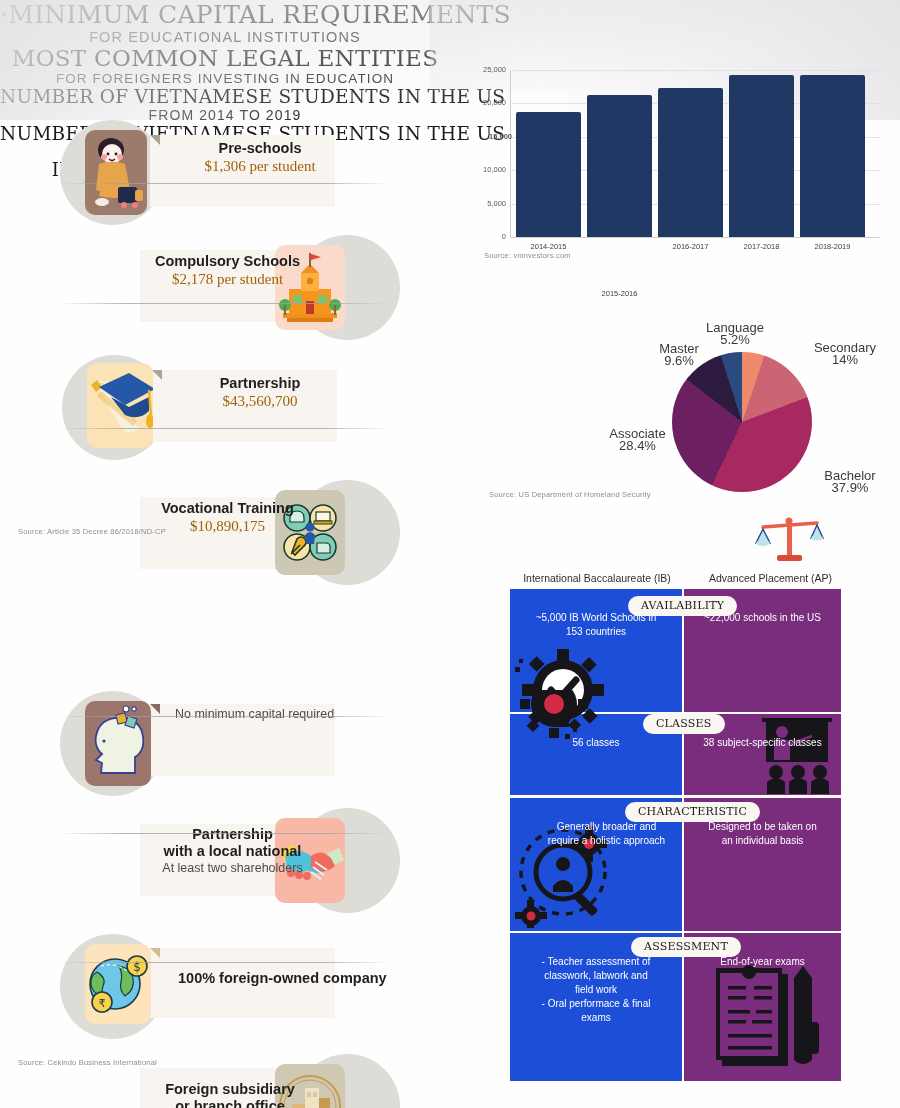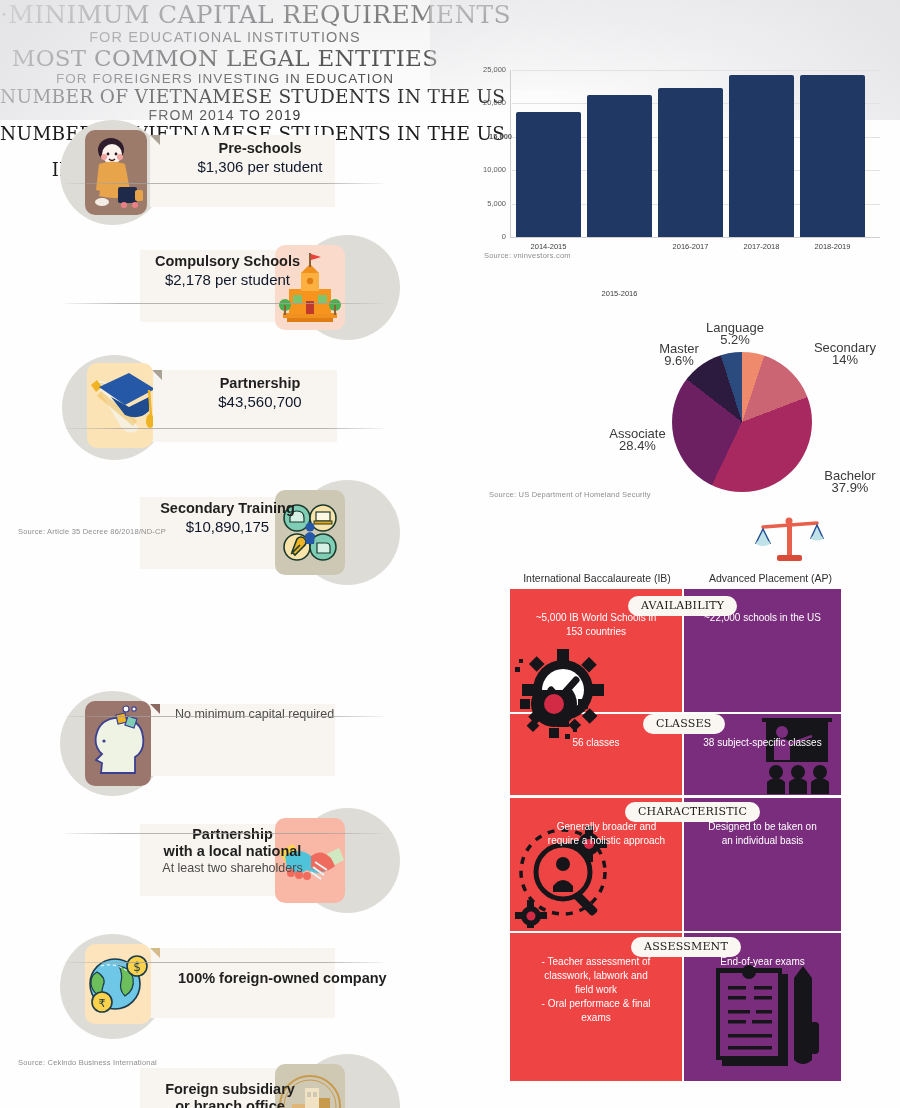--- a/index.html
+++ b/index.html
@@ -57,21 +57,21 @@
     position: absolute;
     background: #f8f5f0;
   }
   .banner .notch {
     position: absolute; width: 0; height: 0;
   }
   .ban-title {
     font-weight: bold; color: #1f1f1f; font-size: 14.5px; line-height: 17px;
     white-space: nowrap;
   }
-  .ban-sub { color: #0f172a; font-size: 15px; line-height: 19px; white-space: nowrap; }
+  .ban-sub { color: #a16207; font-size: 15px; line-height: 19px; white-space: nowrap; font-family: Liberation Serif, serif; }
   .ban-sub2 { color: #4a4a4a; font-size: 12.5px; line-height: 16px; white-space: nowrap; }
   .divider {
     position: absolute; height: 1px;
     background: linear-gradient(90deg, rgba(190,190,190,.15), rgba(160,160,160,.75) 18%, rgba(160,160,160,.75) 82%, rgba(190,190,190,.15));
   }
   .src {
     position: absolute; font-size: 7.5px; color: #8e8e8e; white-space: nowrap;
     letter-spacing: .2px;
   }
 
@@ -98,21 +98,21 @@
 
   
   .colhead {
     position: absolute; font-size: 10.5px; color: #2f2f2f; text-align: center;
     white-space: nowrap;
   }
   .cmp-cell {
     position: absolute; color: #ffffff; font-size: 10px; line-height: 14px;
     text-align: center; padding: 22px 14px 0 14px;
   }
-  .cmp-ib { background: #ef4444; }
+  .cmp-ib { background: #1d4ed8; }
   .cmp-ap { background: #7a2d7d; }
   .cmp-badge {
     position: absolute; background: #faf7f2; border-radius: 12px;
     font-family: "DejaVu Serif", serif; font-size: 11px; color: #1b1b1b;
     padding: 3px 13px 4px 13px; white-space: nowrap; text-align: center;
     letter-spacing: .2px; z-index: 6;
   }
   .glyph { position: absolute; z-index: 2; }
 </style>
 </head>
@@ -224,21 +224,21 @@
         <rect x="39" y="31" width="18" height="3" fill="#e8a317" stroke="#1b3b2f" stroke-width="1"></rect>
         <circle cx="22" cy="57" r="13" fill="#fae3a8" stroke="#1b3b2f" stroke-width="1.6"></circle>
         <path d="M16 64 l9 -9 m-3 -6 a5 5 0 1 1 7 7 l-9 9 l-3 -3 z" stroke="#1b3b2f" stroke-width="1.6" fill="#f0b323"></path>
         <circle cx="48" cy="57" r="13" fill="#7ecdb4" stroke="#1b3b2f" stroke-width="1.6"></circle>
         <path d="M42 63 v-10 h9 q4 0 4 4 v6 z" fill="#d7f0e5" stroke="#1b3b2f" stroke-width="1.2"></path>
         <circle cx="35" cy="37" r="4.5" fill="#2558a6"></circle>
         <path d="M30 45 q5 -6 10 0 l-1 9 h-8 z" fill="#2558a6"></path>
       </svg>
     </div>
     <div style="position:absolute;left:145px;top:455px;width:165px;text-align:center;">
-      <div class="ban-title">Secondary Training</div>
+      <div class="ban-title">Vocational Training</div>
       <div class="ban-sub">$10,890,175</div>
     </div>
   </div>
   <div class="src" style="left:18px;top:527px;">Source: Article 35 Decree 86/2018/ND-CP</div>
 
   <div class="h-serif" style="left:0;top:545px;width:450px;font-size:23px;">MOST COMMON LEGAL ENTITIES</div>
   <div class="h-sub" style="left:0;top:576px;width:450px;font-size:13.5px;">FOR FOREIGNERS INVESTING IN EDUCATION</div>
 
   <div class="row">
     <div class="circle" style="left:60px;top:605px;width:105px;height:105px;"></div>

